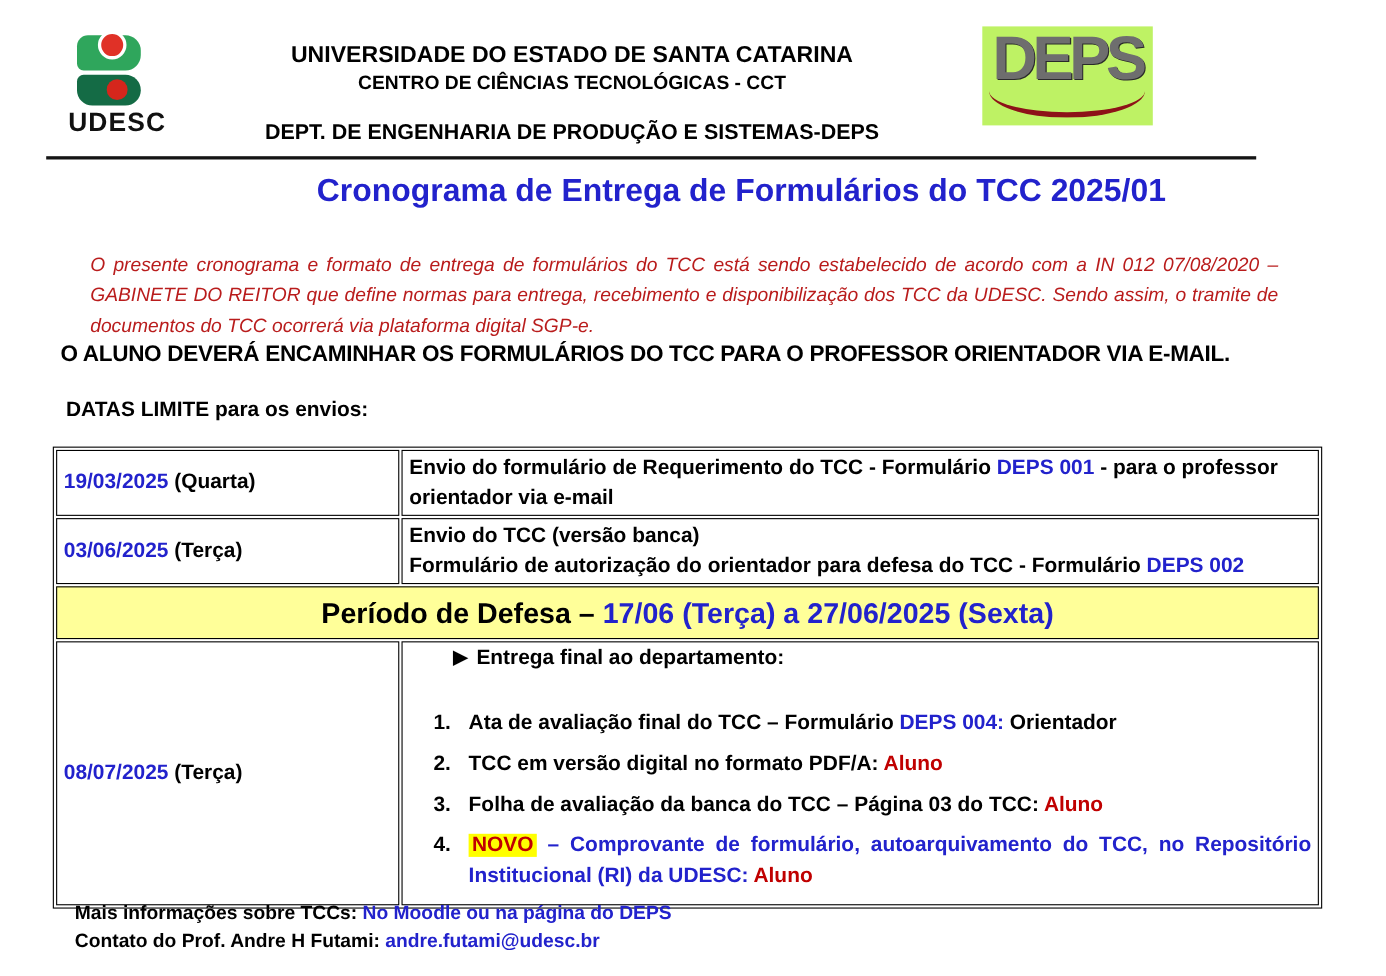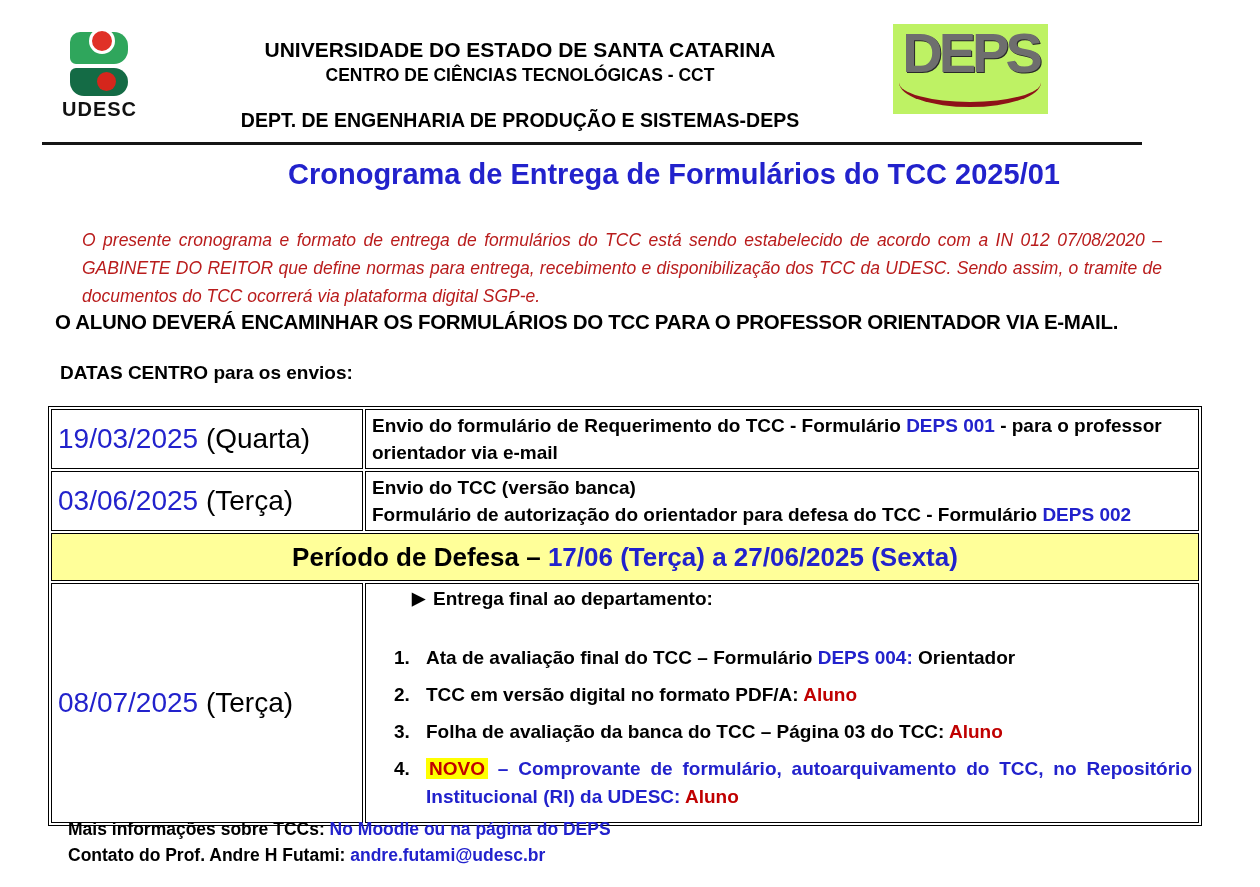--- a/index.html
+++ b/index.html
@@ -15,21 +15,21 @@
   .udesc-logo{position:absolute;left:62px;top:26px;width:74px;height:92px;}
   .ulogo-top{position:absolute;left:8px;top:6px;width:58px;height:32px;
     background:#2FA65C;border-radius:10px 14px 14px 6px;}
   .ulogo-top .dot{position:absolute;left:19px;top:-4px;width:20px;height:20px;
     background:#E03127;border-radius:50%;border:3px solid #fff;}
   .ulogo-bottom{position:absolute;left:8px;top:42px;width:58px;height:28px;
     background:#146B45;border-radius:6px 14px 14px 14px;}
   .ulogo-bottom .dot{position:absolute;left:27px;top:4px;width:19px;height:19px;
     background:#D5261C;border-radius:50%;}
   .ulogo-word{position:absolute;left:0;top:72px;width:74px;text-align:center;
-    font-weight:bold;font-size:20px;letter-spacing:1px;color:#111;}
+    font-weight:bold;font-size:24px;letter-spacing:1px;color:#111;}
 
   .header-center{position:absolute;left:165px;top:38px;width:710px;text-align:center;}
   .h-line1{font-size:21px;font-weight:bold;letter-spacing:0;}
   .h-line2{font-size:17.5px;font-weight:bold;margin-top:3px;}
   .h-line3{font-size:19.5px;font-weight:bold;margin-top:23px;}
 
   .deps-logo{position:absolute;left:893px;top:24px;width:155px;height:90px;
     background:#bef264;}
   .deps-text{font-family:"Liberation Sans",sans-serif;font-weight:bold;
     font-size:56px;line-height:58px;color:#6e6e6e;letter-spacing:-4px;
@@ -48,21 +48,21 @@
     font-weight:500;font-style:italic;}
   .notice{position:absolute;left:55px;top:310px;width:1160px;
     font-size:20.5px;font-weight:bold;letter-spacing:-0.3px;}
   .datas{position:absolute;left:60px;top:362px;font-size:19px;font-weight:bold;}
 
   
   table.sched{position:absolute;left:48px;top:406px;width:1154px;
     border-collapse:separate;border-spacing:2px;border:1px solid #000;
     table-layout:fixed;}
   table.sched td{border:1px solid #000;vertical-align:middle;padding:2px 6px;}
-  td.date-cell{font-size:28px;font-weight:normal;padding-left:4px;white-space:nowrap;}
+  td.date-cell{font-size:19px;font-weight:bold;padding-left:4px;white-space:nowrap;}
   td.desc-cell{font-size:19px;font-weight:bold;line-height:27px;padding-left:6px;}
   tr.r1{height:56px;}
   tr.r2{height:60px;}
   tr.banner-row{height:48px;}
   td.banner{background:#FFFF99;text-align:center;font-size:26px;font-weight:bold;}
   tr.final{height:192px;}
   td.final-cell{vertical-align:top;font-size:19px;font-weight:bold;padding:6px 10px;}
   .final-heading{margin:2px 0 34px 0;padding-left:40px;}
   .tri{font-size:17px;margin-right:8px;position:relative;top:-1px;}
   .fitem{display:flex;margin:0 0 9px 22px;line-height:28px;}
@@ -99,21 +99,21 @@
 </div>
 
 <div class="rule"></div>
 
 <div class="title">Cronograma de Entrega de Formulários do TCC 2025/01</div>
 
 <p class="intro">O presente cronograma e formato de entrega de formulários do TCC está sendo estabelecido de acordo com a IN 012 07/08/2020 – GABINETE DO REITOR que define normas para entrega, recebimento e disponibilização dos TCC da UDESC. Sendo assim, o tramite de documentos do TCC ocorrerá via plataforma digital SGP-e.</p>
 
 <div class="notice">O ALUNO DEVERÁ ENCAMINHAR OS FORMULÁRIOS DO TCC PARA O PROFESSOR ORIENTADOR VIA E-MAIL.</div>
 
-<div class="datas"><span>DATAS CENTRO</span><span> para os envios:</span></div>
+<div class="datas"><span>DATAS LIMITE</span><span> para os envios:</span></div>
 
 <table class="sched">
   <colgroup>
       <col style="width:312px">
       <col>
     </colgroup>
 
   <tbody>
       <tr class="r1">
     <td class="date-cell"><span class="blue">19/03/2025</span><span> (Quarta)</span></td>

